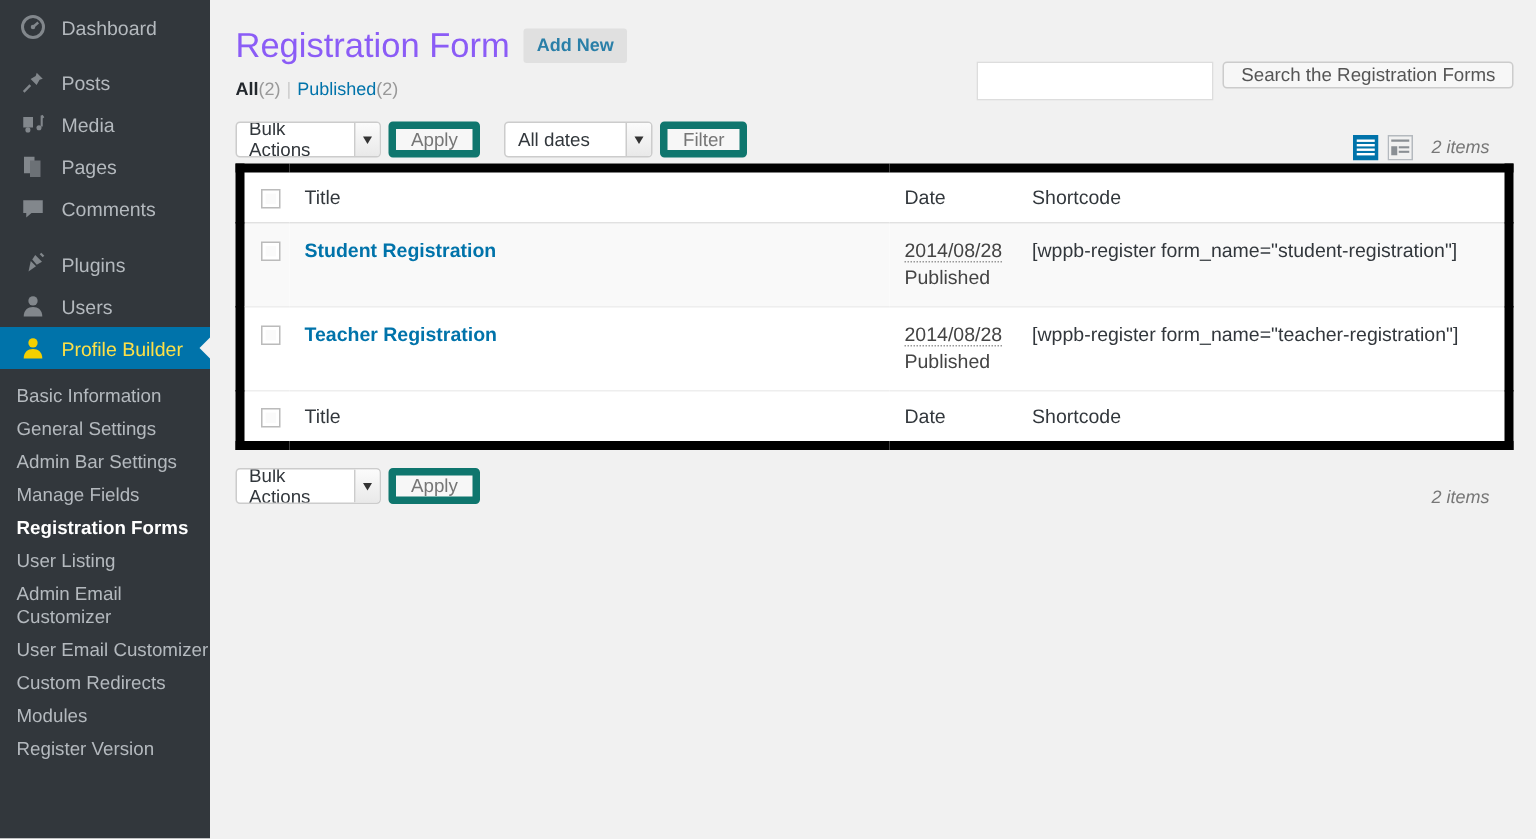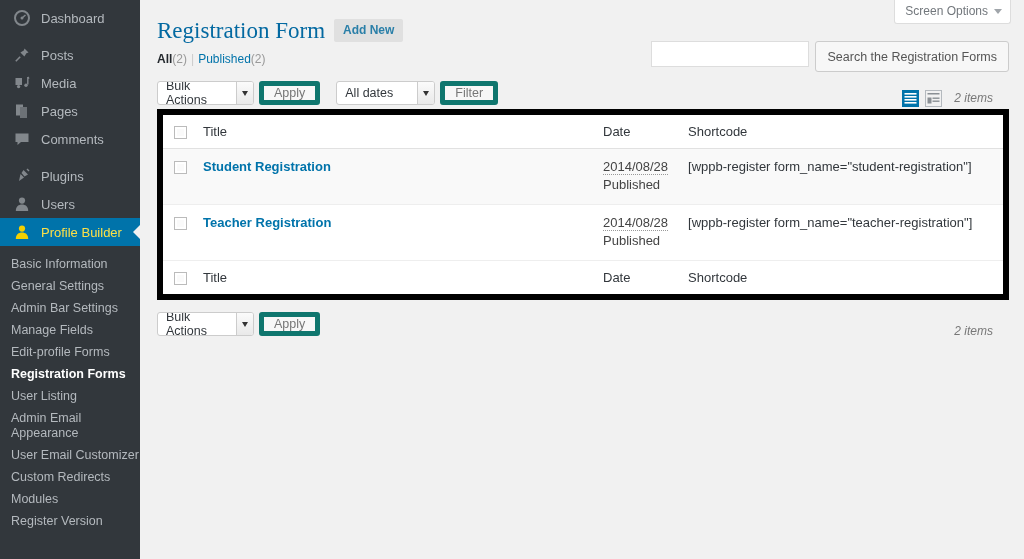--- a/index.html
+++ b/index.html
@@ -59,22 +59,22 @@
     width: 0; height: 0;
     border-left: 4px solid transparent;
     border-right: 4px solid transparent;
     border-top: 5px solid #a0a5aa;
   }
 
   .wrap { padding: 0 15px 0 17px; }
 
   .page-head { display: flex; align-items: center; gap: 9px; padding-top: 7px; }
   h1.page-title {
-    font-size: 23px; font-weight: normal; color: #0369a1;
-    line-height: 29px; padding: 9px 0 4px 0; font-family: Liberation Serif, serif;
+    font-size: 23px; font-weight: normal; color: #8b5cf6;
+    line-height: 29px; padding: 9px 0 4px 0;
   }
   .add-new-btn {
     background: #e0e0e0; color: #2a7fa8;
     font-size: 12px; font-weight: bold;
     padding: 4px 9px 5px 9px; border-radius: 2px;
     cursor: pointer; margin-top: 5px; border: none;
     font-family: "Liberation Sans", sans-serif;
   }
 
   .subsubsub { font-size: 12px; color: #555; padding-top: 3px; }
@@ -89,21 +89,21 @@
   }
   .search-input {
     width: 158px; height: 26px;
     border: 1px solid #ddd; background: #fff;
     padding: 0 6px; font-size: 13px; color: #32373c;
     font-family: "Liberation Sans", sans-serif;
   }
   .search-btn {
     background: #f7f7f7; border: 1px solid #ccc; border-radius: 3px;
     font-size: 12.5px; color: #555; padding: 0 11px; cursor: pointer;
-    height: 31px; font-family: "Liberation Sans", sans-serif; white-space: nowrap;
+    height: 18px; font-family: "Liberation Sans", sans-serif; white-space: nowrap;
   }
 
   .tablenav { display: flex; align-items: center; height: 32px; margin-top: 11px; position: relative; }
   .tablenav.bottom { margin-top: 8px; }
   .select-wrap {
     display: inline-flex; align-items: stretch;
     border: 1px solid #ccc; border-radius: 3px; background: #fff;
     height: 24px; overflow: hidden;
   }
   .select-wrap .sel-text {
@@ -261,40 +261,33 @@
         </span>
         <span class="mlabel">Profile Builder</span>
         <span class="arrow"></span>
       </div>
 
       <div class="submenu">
         <span class="submenu-item">Basic Information</span>
         <span class="submenu-item">General Settings</span>
         <span class="submenu-item">Admin Bar Settings</span>
         <span class="submenu-item">Manage Fields</span>
-        <span class="submenu-item">Edit-profile Forms</span>
         <span class="submenu-item cur">Registration Forms</span>
         <span class="submenu-item">User Listing</span>
-        <span class="submenu-item">Admin Email Appearance</span>
+        <span class="submenu-item">Admin Email Customizer</span>
         <span class="submenu-item">User Email Customizer</span>
         <span class="submenu-item">Custom Redirects</span>
         <span class="submenu-item">Modules</span>
         <span class="submenu-item">Register Version</span>
       </div>
     </div>
   </nav>
 
   <main class="main">
 
-    <div class="screen-meta">
-      <div class="screen-options-tab">
-        <span>Screen Options</span>
-        <span class="caret-down"></span>
-      </div>
-    </div>
 
     <div class="wrap">
 
       <div class="page-head">
         <h1 class="page-title">Registration Form</h1>
         <button class="add-new-btn">Add New</button>
       </div>
 
       <div class="subsubsub">
         <span class="cur-link">All</span><span class="cnt">(2)</span><span class="divider">|</span><a>Published</a><span class="cnt">(2)</span>

